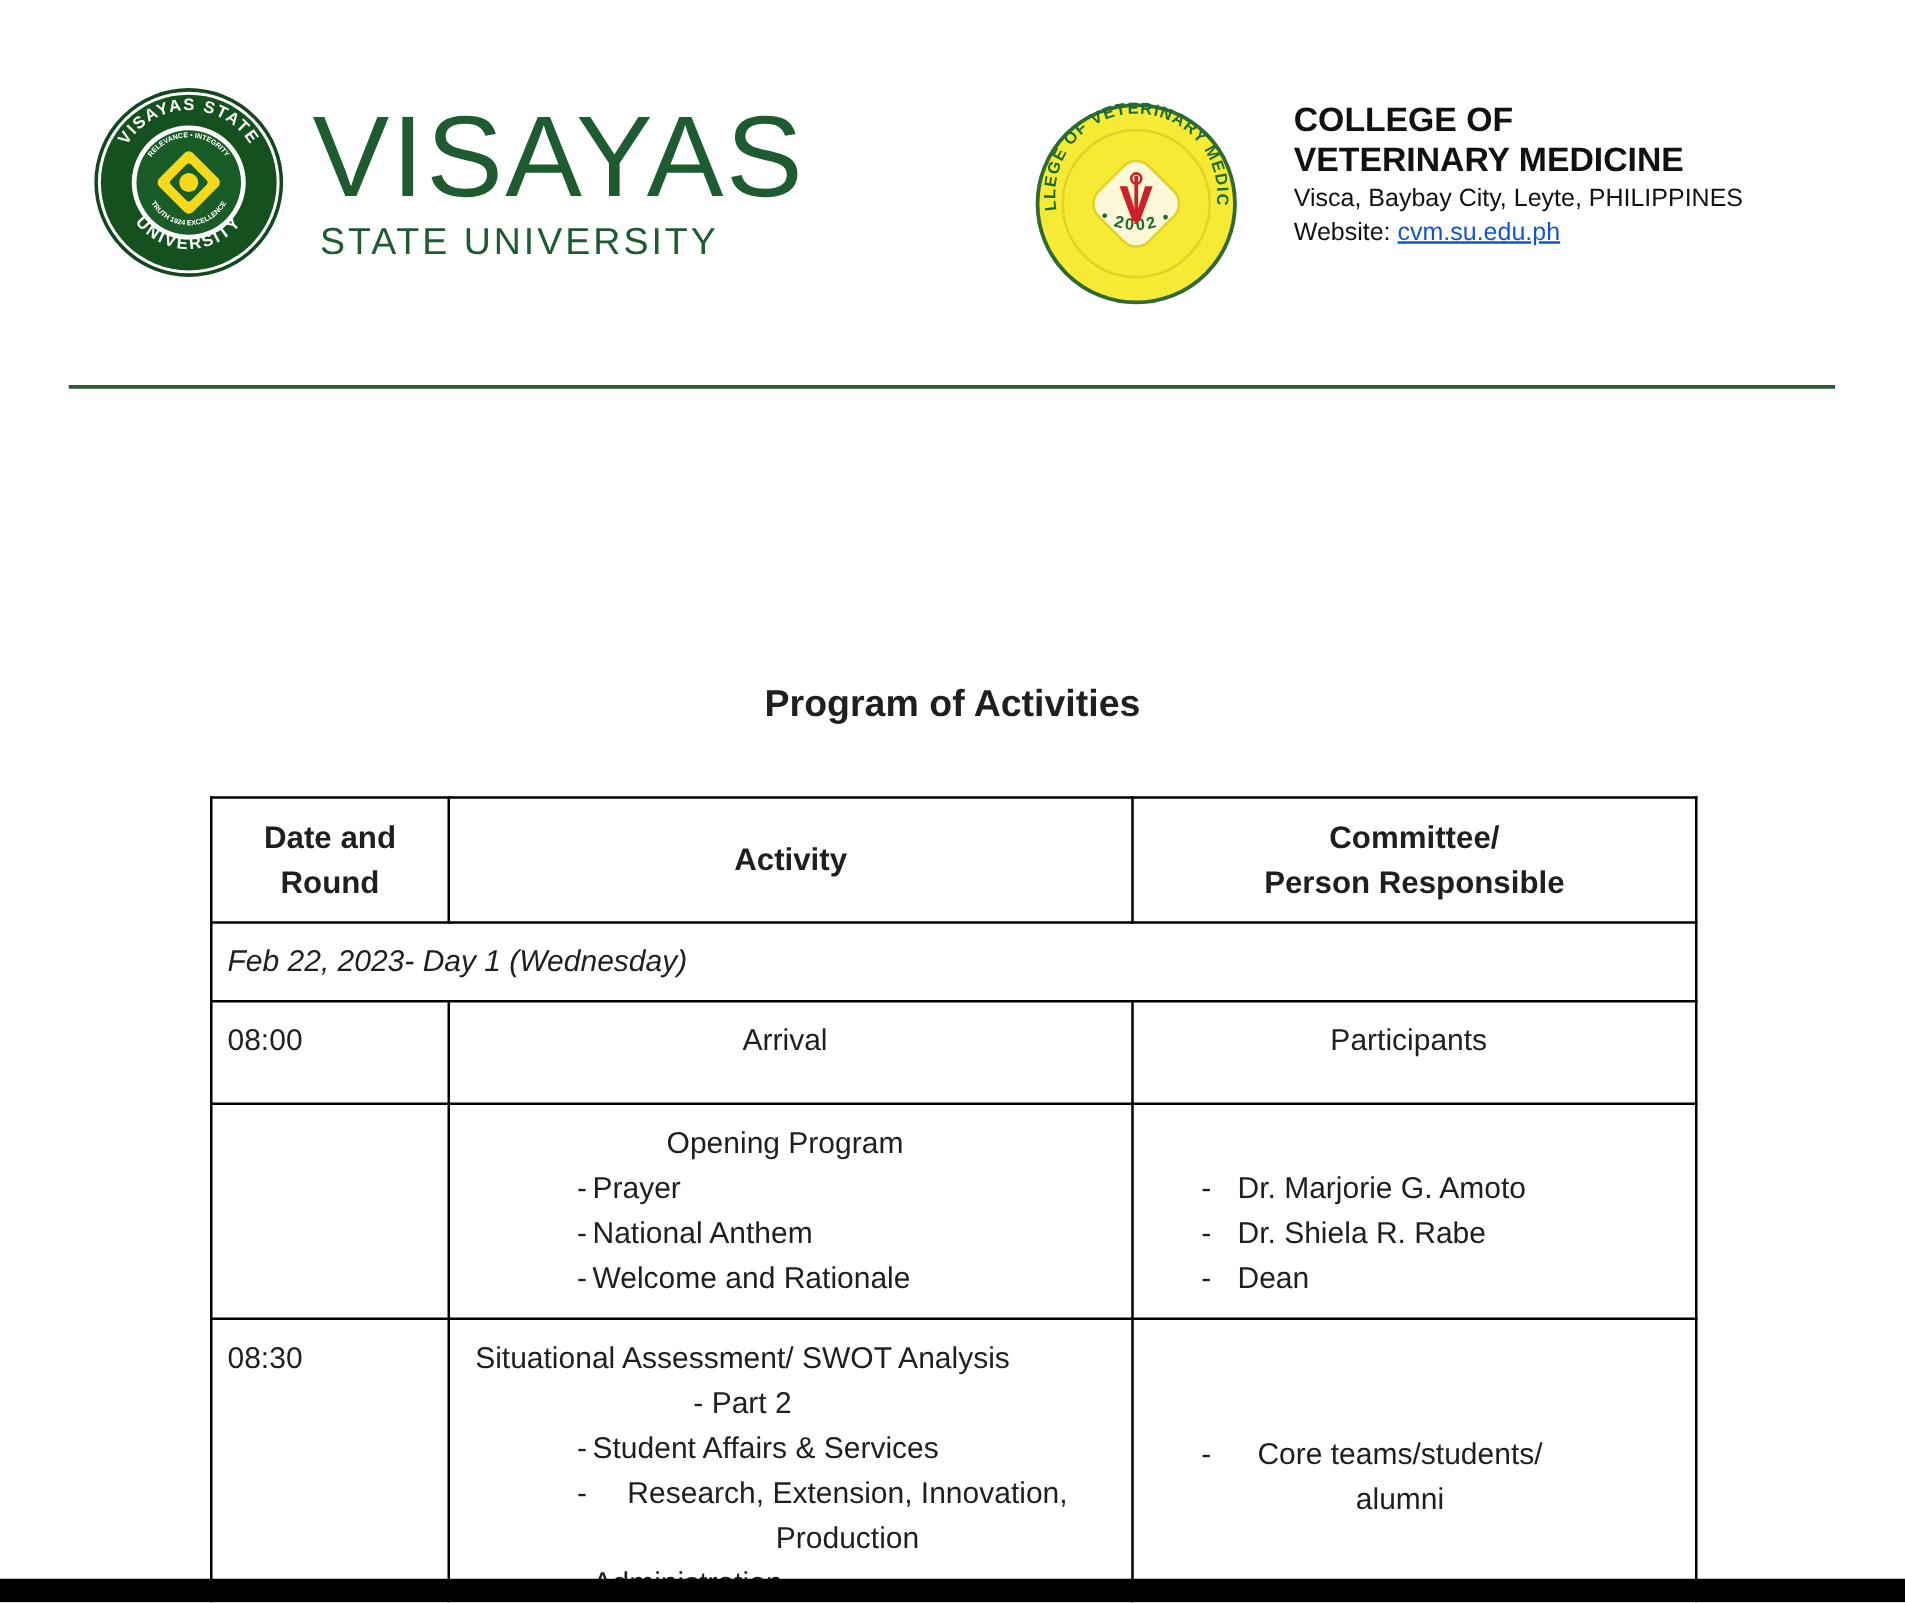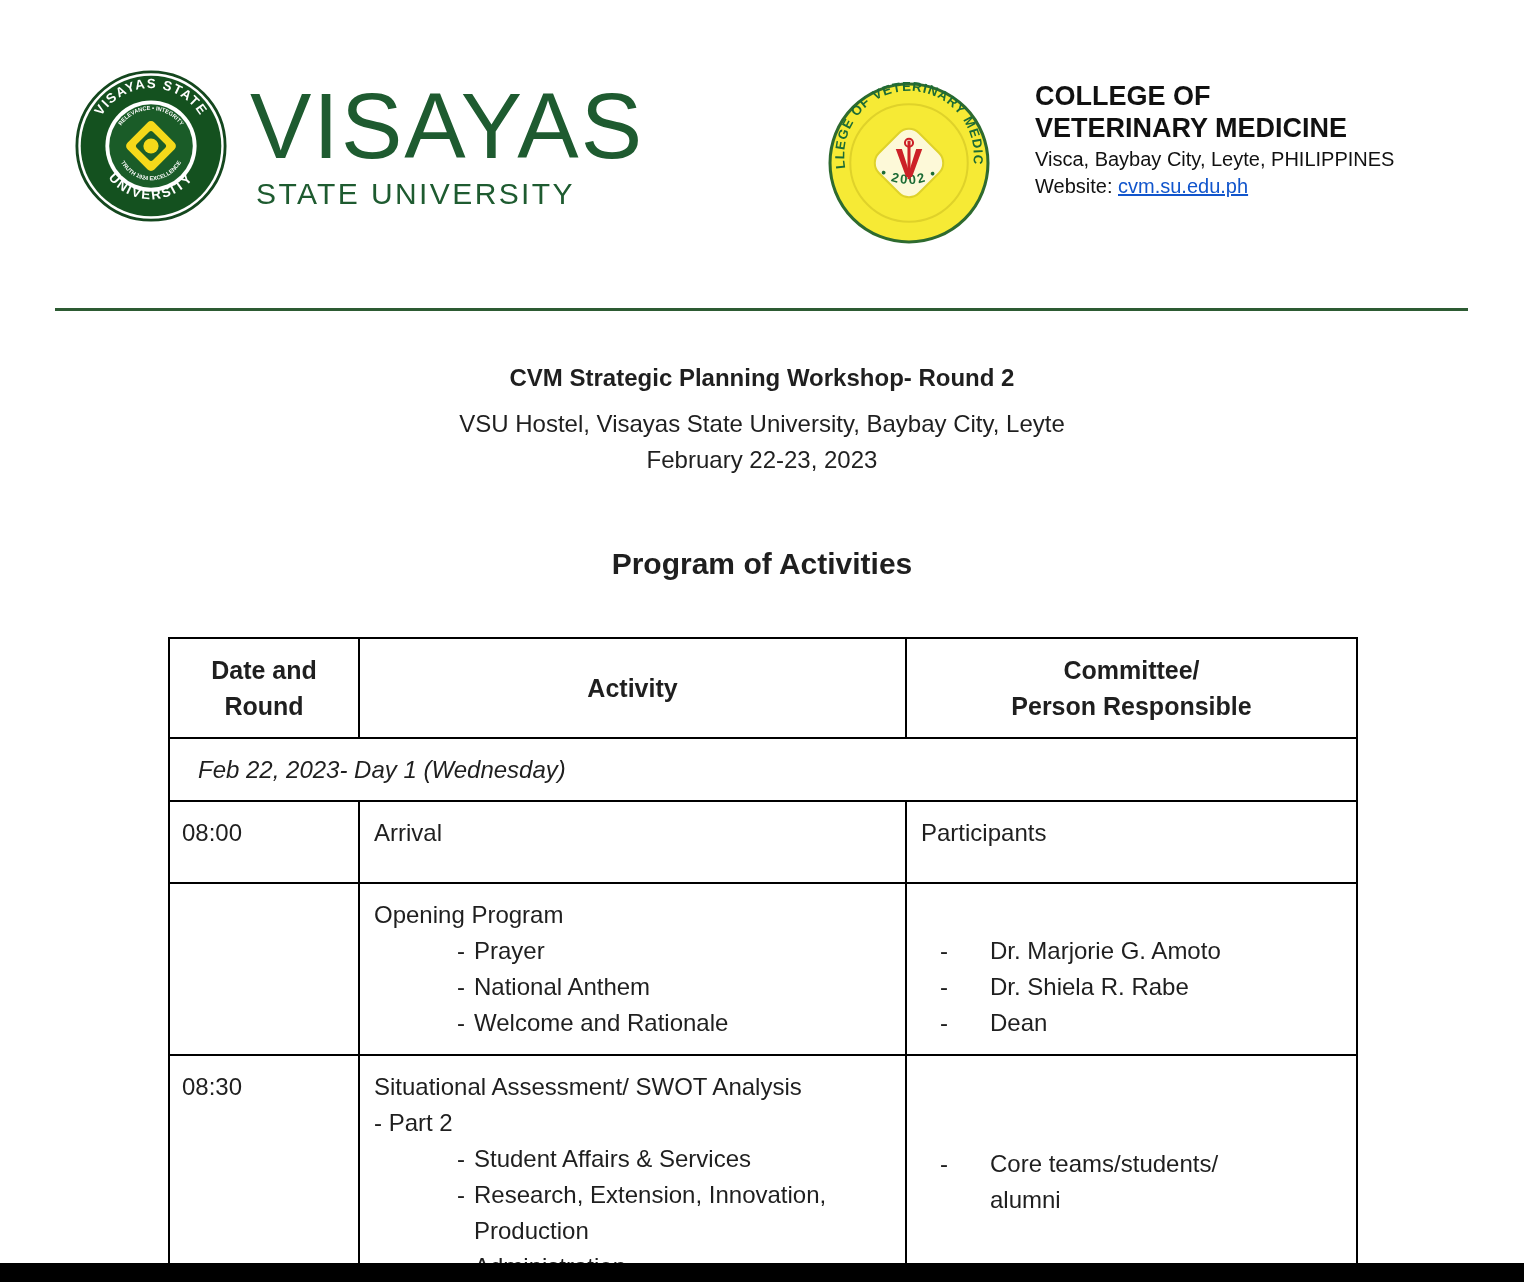--- a/index.html
+++ b/index.html
@@ -37,22 +37,22 @@
 
   
   .tbl-wrap { position:absolute; left:168px; top:637px; width:1188px; }
   table { border-collapse:collapse; table-layout:fixed; width:1188px; font-size:24px; line-height:36px; }
   col.c1 { width:190px; } col.c2 { width:547px; } col.c3 { width:451px; }
   td, th { border:2px solid #000; vertical-align:top; text-align:left; font-weight:normal; }
   th {
     font-weight:bold; text-align:center; vertical-align:middle;
     font-size:25px; white-space:pre-line; height:100px; padding:6px 8px;
   }
-  .day-row td { height:63px; vertical-align:middle; font-style:italic; padding:4px 28px; }
-  .cell { padding:13px 23px 13px 14px; }
+  .day-row td { height:63px; vertical-align:middle; font-style:italic; padding:4px 12px; }
+  .cell { padding:13px 23px 13px 14px;text-align:center; }
   td.time { padding:13px 6px 13px 12px; }
   .r2 td { height:172px; }
   .r2 .committee-cell { padding-top:49px; }
   .r3 td { height:246px; }
   .r3 .committee-cell { padding-top:90px; }
   .r1 td { height:82px; }
 
   .act-title { }
   .act-title.narrow { max-width:440px; }
   .li { display:flex; align-items:flex-start; }
@@ -127,25 +127,20 @@
 
   <div class="college">
     <div class="c-name">COLLEGE OF</div>
     <div class="c-name">VETERINARY MEDICINE</div>
     <div class="c-line">Visca, Baybay City, Leyte, PHILIPPINES</div>
     <div class="c-line"><span>Website: </span><a class="c-link" href="#">cvm.su.edu.ph</a></div>
   </div>
 
   <div class="rule"></div>
 
-  <div class="event">
-    <div class="ev-title">CVM Strategic Planning Workshop- Round 2</div>
-    <div class="ev-venue">VSU Hostel, Visayas State University, Baybay City, Leyte</div>
-    <div class="ev-dates">February 22-23, 2023</div>
-  </div>
 
   <div class="prog-heading">Program of Activities</div>
 
   <div class="tbl-wrap">
     <table>
       <colgroup>
           <col class="c1">
           <col class="c2">
           <col class="c3">
         </colgroup>

